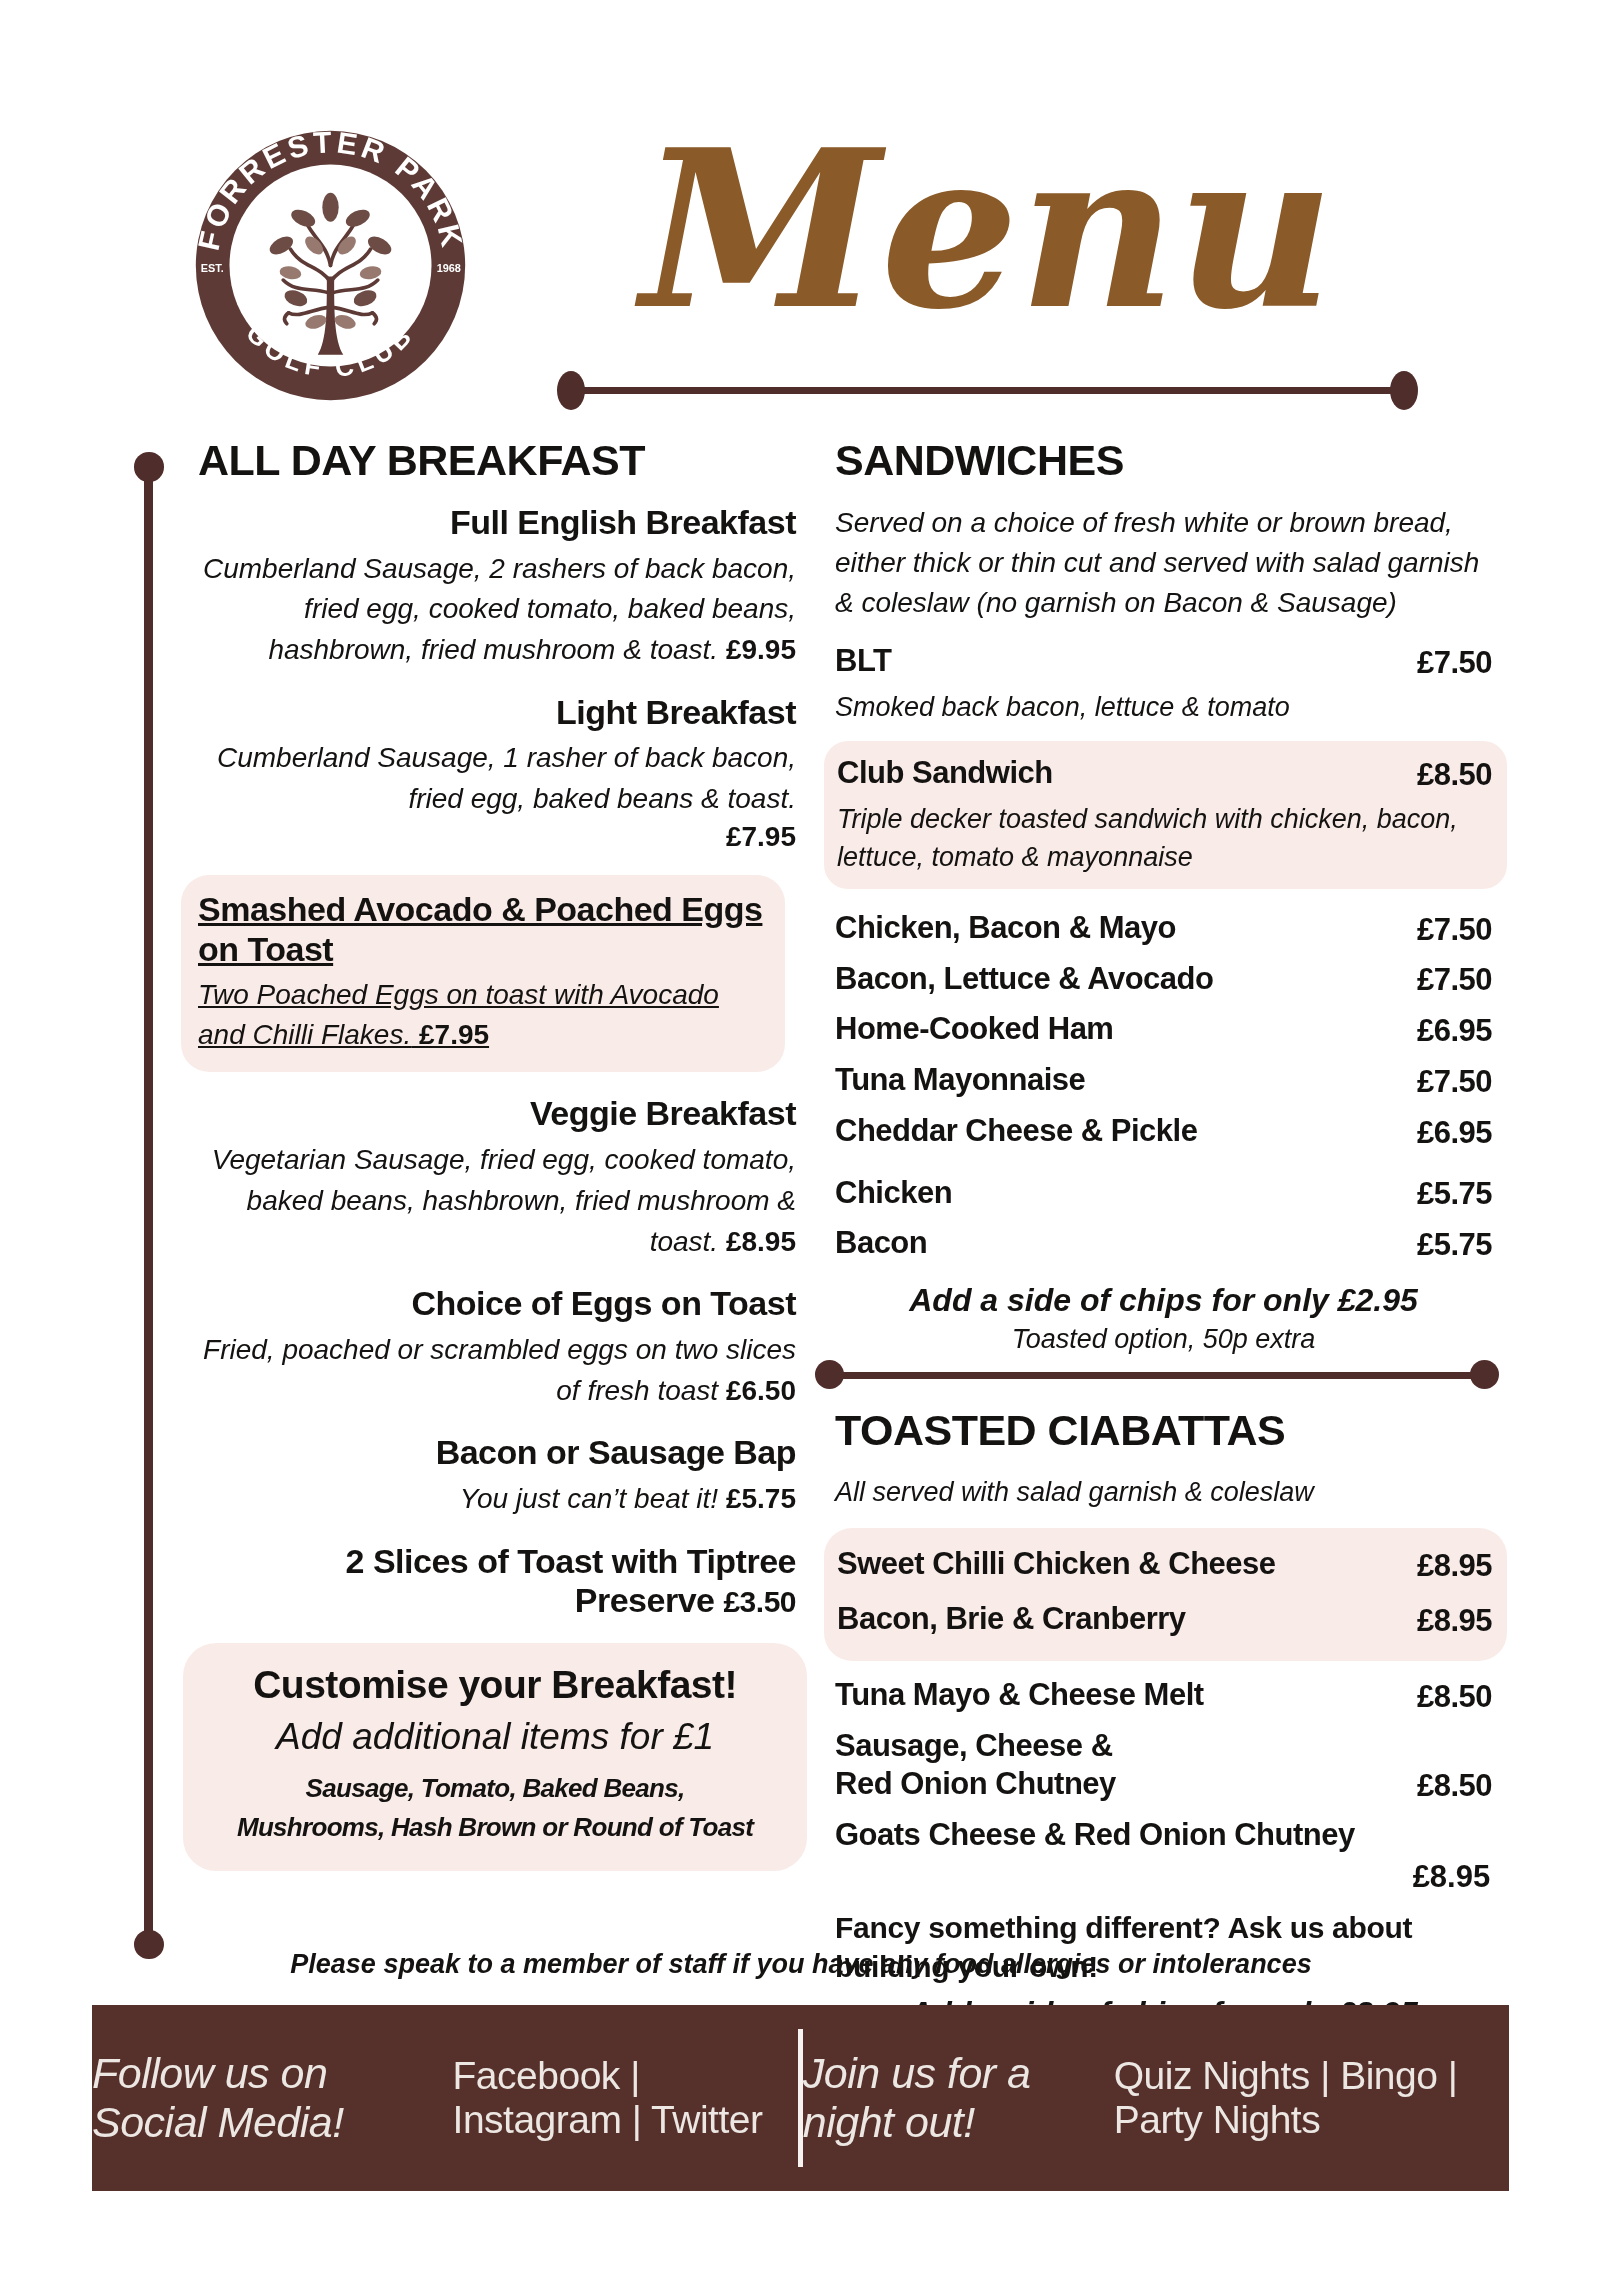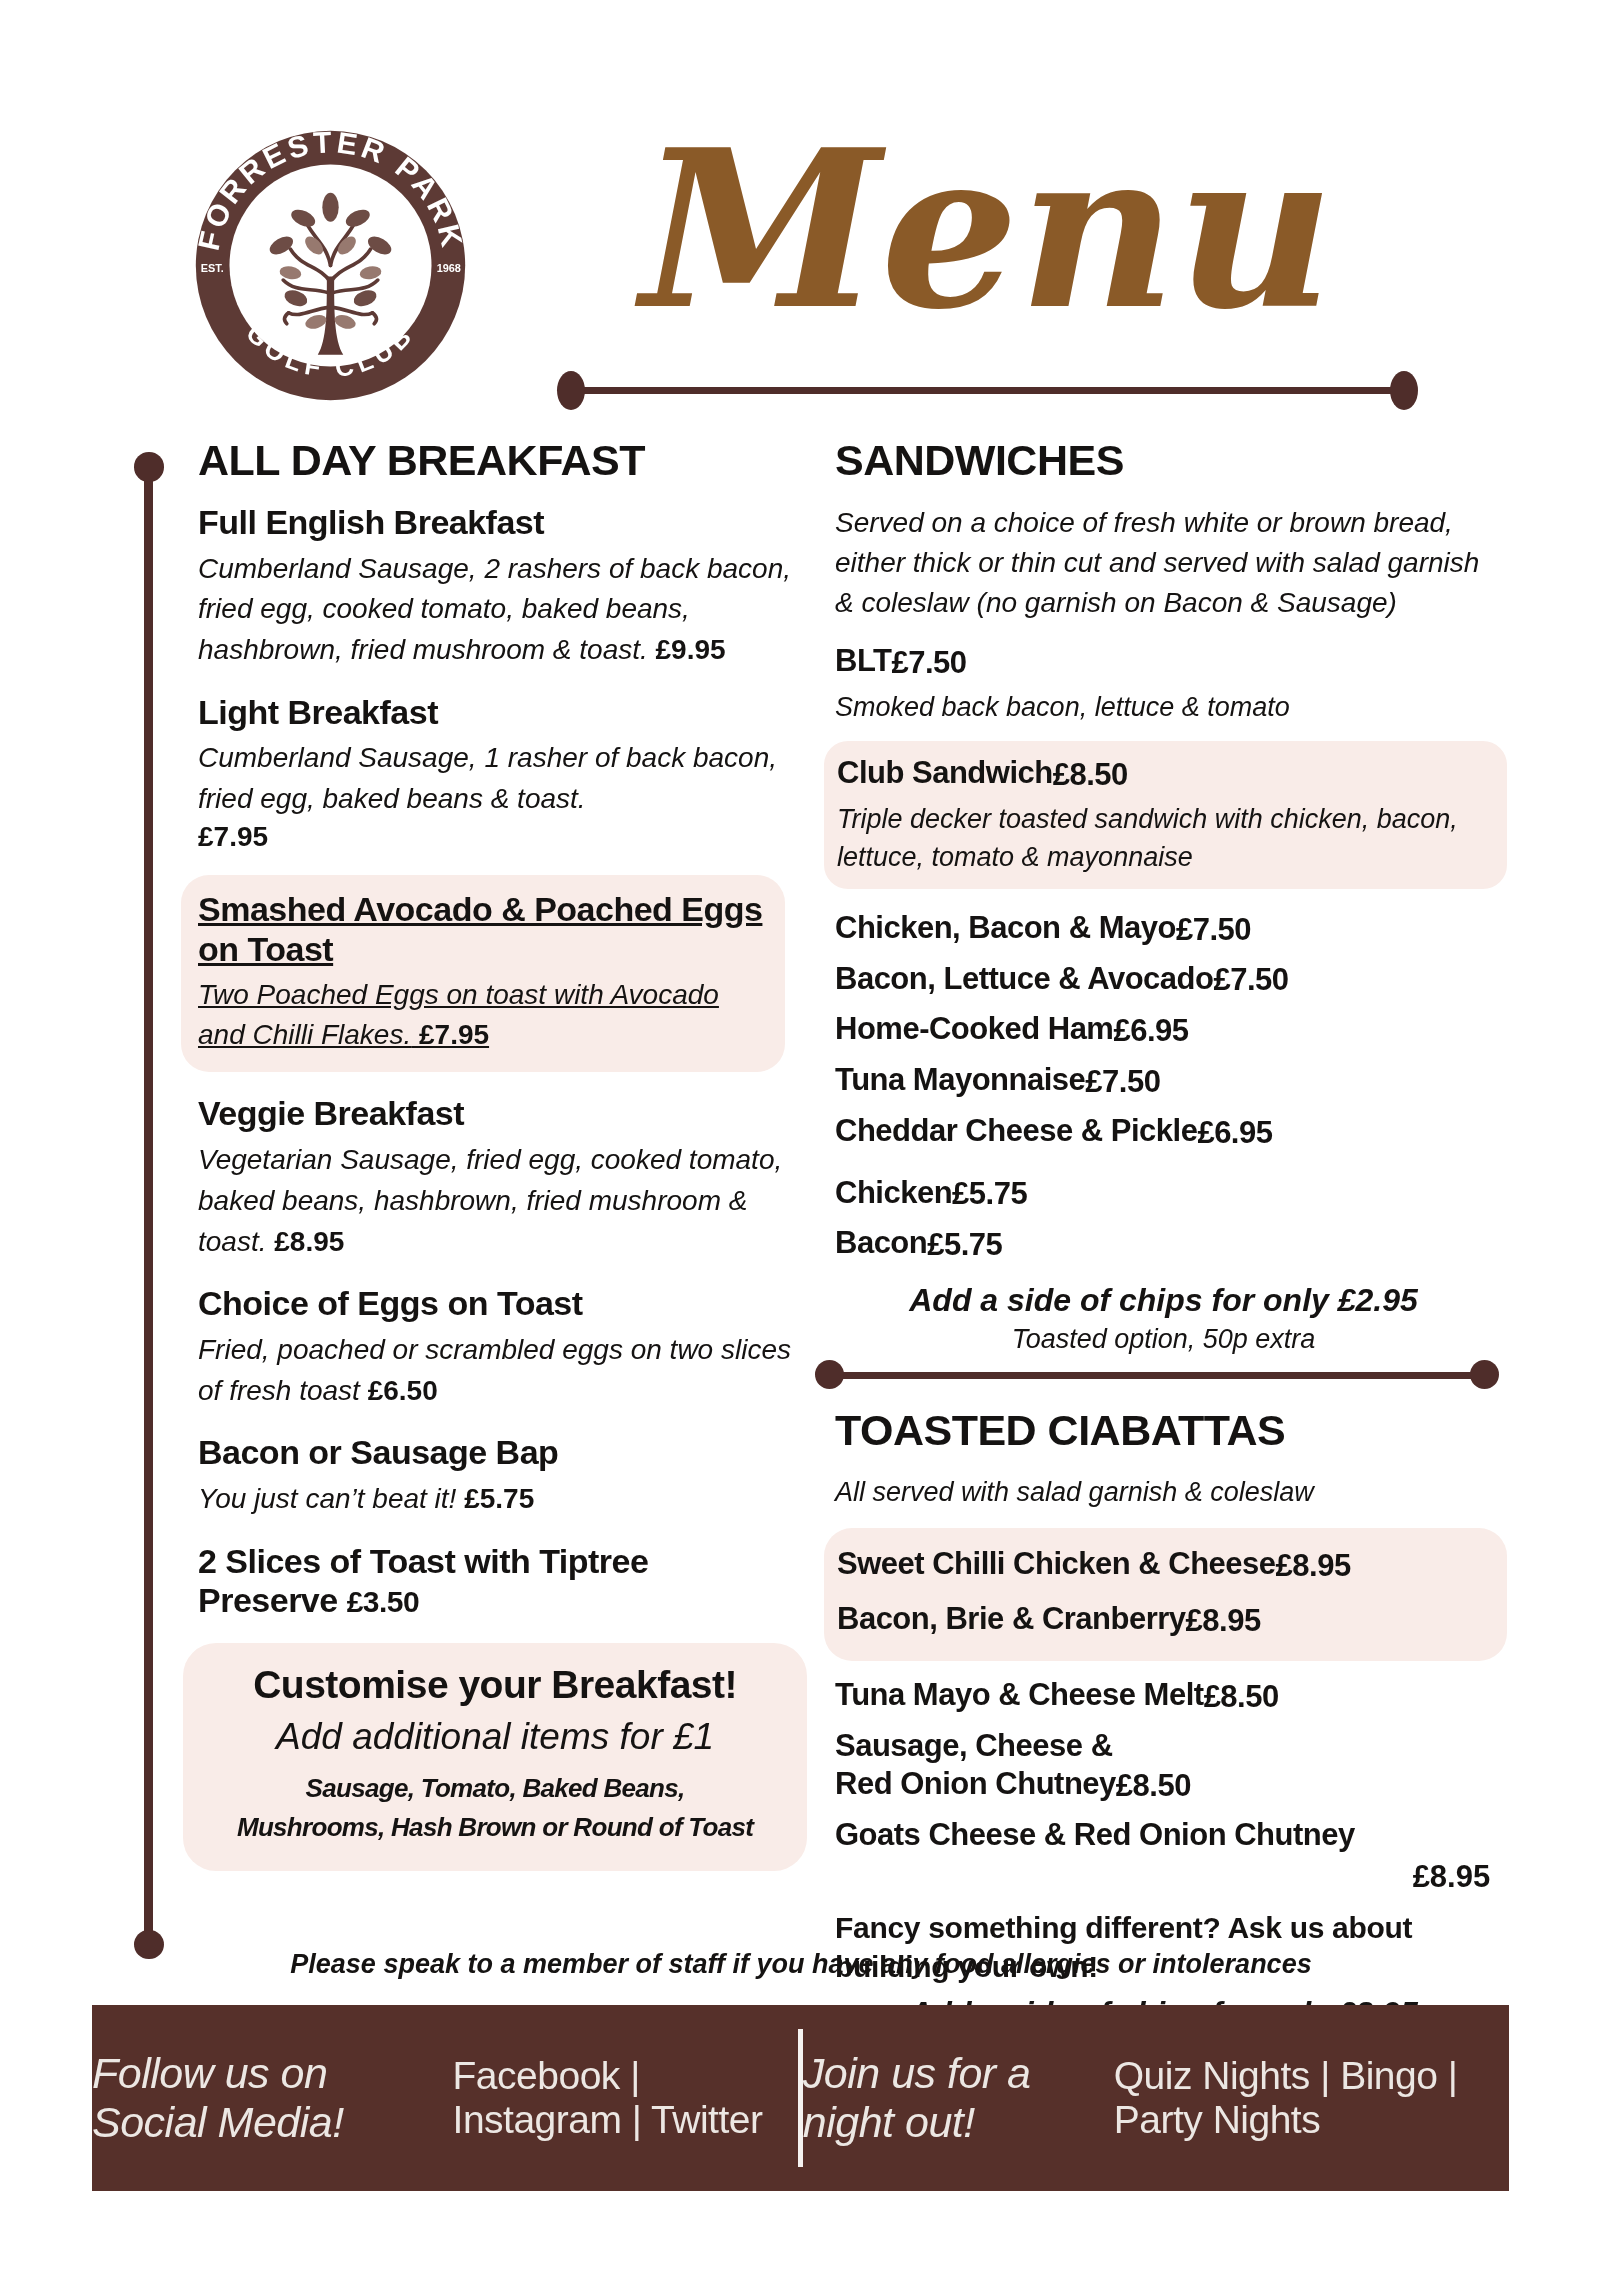--- a/index.html
+++ b/index.html
@@ -26,37 +26,37 @@
   }
   #left-rail::before{top:-16.6px;}
   #left-rail::after{bottom:-13px;}
 
   
   #left-col{left:198px;top:437px;width:598px;}
   #right-col{left:835px;top:437px;width:657px;}
 
   .section{font-size:43px;font-weight:bold;line-height:1.1;margin:0 0 18.5px 0;letter-spacing:-0.5px;}
 
-  .mi{margin-bottom:22px;}
+  .mi{margin-bottom:22px;text-align:right;}
   .mi-name{font-size:34px;font-weight:bold;line-height:1.16;margin-bottom:6.5px;letter-spacing:-0.5px;}
   .mi-desc{font-size:28px;font-style:italic;line-height:1.45;}
   .price{font-weight:bold;font-style:normal;}
   .price-line{font-size:28px;font-weight:bold;margin-top:1.8px;}
   .name-price{font-size:30px;}
 
   .hl-left{background:#f9ece8;border-radius:28px;padding:14.8px 18.5px 16.6px 16.6px;margin:0 11px 22px -16.6px;text-decoration:underline;}
   .hl-left .mi-name{margin-bottom:5.5px;}
 
   #custom-box{background:#f9ece8;border-radius:33px;padding:20px 7.4px 24px 7.4px;margin:7.4px -11px 0 -14.8px;text-align:center;}
   #custom-title{font-size:39px;font-weight:bold;margin-bottom:9.2px;letter-spacing:-0.5px;}
   #custom-sub{font-size:37px;font-style:italic;font-weight:500;margin-bottom:11px;}
   .custom-line{font-size:26px;font-style:italic;font-weight:600;line-height:1.5;letter-spacing:-0.7px;}
 
   .intro{font-size:28px;font-style:italic;line-height:1.44;margin-bottom:18.5px;}
-  .prow{display:flex;align-items:flex-end;font-size:31px;font-weight:bold;margin-bottom:12px;letter-spacing:-0.5px;}
+  .prow{display:flex;justify-content:space-between;align-items:flex-end;font-size:31px;font-weight:bold;margin-bottom:12px;letter-spacing:-0.5px;}
   .prow .pname{line-height:1.25;}
   .prow .pprice{white-space:nowrap;}
   .pdesc{font-size:27px;font-style:italic;line-height:1.38;margin:-3.7px 0 14.8px 0;}
   .hl-club{background:#f9ece8;border-radius:24px;padding:13px 14.8px 9.2px 13px;margin:0 -14.8px 20px -11px;}
   .gap{height:11px;}
 
   .center-note{font-size:32px;font-weight:bold;font-style:italic;text-align:center;margin:18.5px 0 5.5px 0;}
   .center-sub{font-size:27px;font-style:italic;text-align:center;margin:0 0 16.6px 0;}
 
   #cia-divider{position:relative;height:7.4px;background:#4f2d2a;margin:16.6px 3.7px 28px -9.2px;}

